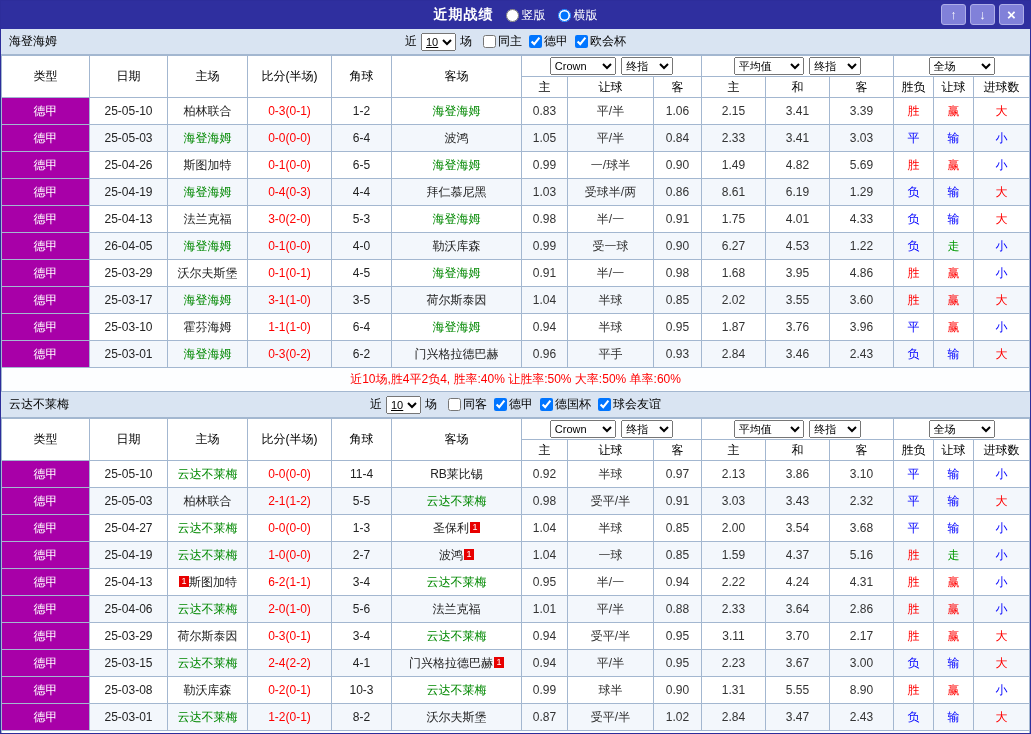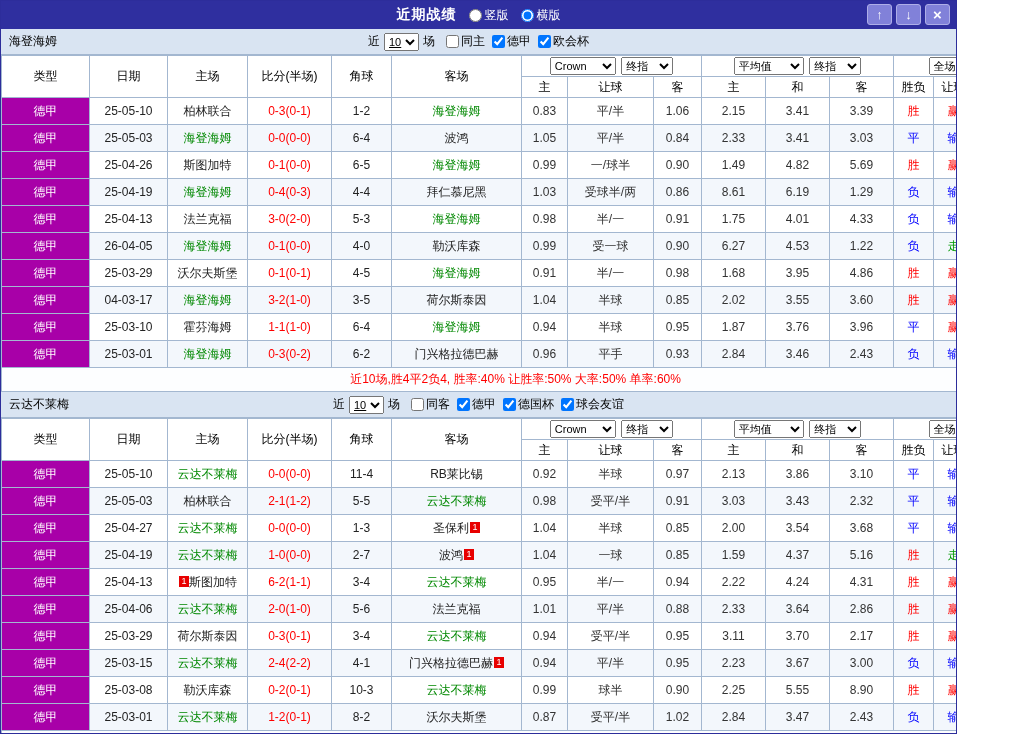--- a/index.html
+++ b/index.html
@@ -1,17 +1,17 @@
 <!DOCTYPE html>
 <html><head>
 <meta charset="utf-8">
 <style>
   html,body{margin:0;padding:0;}
   body{font-family:"Liberation Sans","DejaVu Sans",sans-serif;background:#ffffff;}
-  .page{width:957px;height:734px;box-sizing:border-box;border:1px solid #2d2d9b;background:#0f172a;overflow:hidden;}
+  .page{width:1031px;height:734px;box-sizing:border-box;border:1px solid #2d2d9b;background:#0f172a;overflow:hidden;}
 
   
   .topbar{height:28px;background:#2f2f9f;position:relative;display:flex;align-items:center;justify-content:center;color:#fff;}
   .topbar-center{display:flex;align-items:center;gap:12px;}
   .title{font-weight:bold;font-size:14px;letter-spacing:1px;}
   .radio-opt{display:inline-flex;align-items:center;gap:3px;font-size:12px;cursor:pointer;color:#fff;}
   .radio-opt input{margin:0;width:13px;height:13px;}
   .topbar-btns{position:absolute;right:6px;top:3px;display:flex;gap:4px;}
   .tb-btn{width:25px;height:21px;background:#8181d9;border:1px solid #aeaee8;color:#fff;font-size:13px;line-height:18px;text-align:center;border-radius:3px;cursor:pointer;padding:0;}
   .tb-btn.close{font-size:15px;font-weight:bold;}
@@ -248,23 +248,23 @@
             <td class="odds">0.98</td>
             <td class="odds">1.68</td>
             <td class="odds">3.95</td>
             <td class="odds">4.86</td>
             <td class="res" style="color: rgb(255, 0, 0);">胜</td>
             <td class="res" style="color: rgb(255, 0, 0);">赢</td>
             <td class="res" style="color: rgb(0, 0, 255);">小</td>
           </tr>
           <tr>
             <td class="league">德甲</td>
-            <td class="date">04-03-17</td>
-            <td class="team"><span class="self-team">海登海姆</span></td>
-            <td class="score">3-2(1-0)</td>
+            <td class="date">25-03-17</td>
+            <td class="team"><span class="self-team">海登海姆</span></td>
+            <td class="score">3-1(1-0)</td>
             <td class="corner">3-5</td>
             <td class="team"><span>荷尔斯泰因</span></td>
             <td class="odds">1.04</td>
             <td class="odds">半球</td>
             <td class="odds">0.85</td>
             <td class="odds">2.02</td>
             <td class="odds">3.55</td>
             <td class="odds">3.60</td>
             <td class="res" style="color: rgb(255, 0, 0);">胜</td>
             <td class="res" style="color: rgb(255, 0, 0);">赢</td>
@@ -525,21 +525,21 @@
           <tr>
             <td class="league">德甲</td>
             <td class="date">25-03-08</td>
             <td class="team"><span>勒沃库森</span></td>
             <td class="score">0-2(0-1)</td>
             <td class="corner">10-3</td>
             <td class="team"><span class="self-team">云达不莱梅</span></td>
             <td class="odds">0.99</td>
             <td class="odds">球半</td>
             <td class="odds">0.90</td>
-            <td class="odds">2.25</td>
+            <td class="odds">1.31</td>
             <td class="odds">5.55</td>
             <td class="odds">8.90</td>
             <td class="res" style="color: rgb(255, 0, 0);">胜</td>
             <td class="res" style="color: rgb(255, 0, 0);">赢</td>
             <td class="res" style="color: rgb(0, 0, 255);">小</td>
           </tr>
           <tr>
             <td class="league">德甲</td>
             <td class="date">25-03-01</td>
             <td class="team"><span class="self-team">云达不莱梅</span></td>

